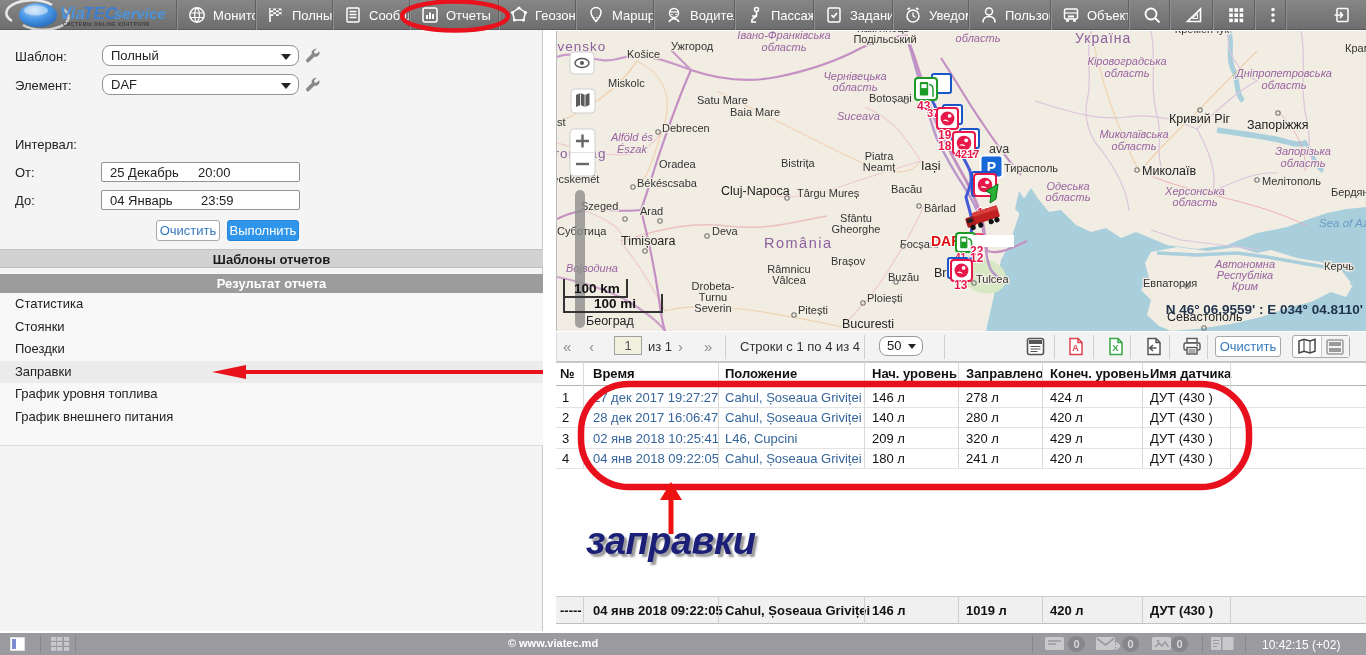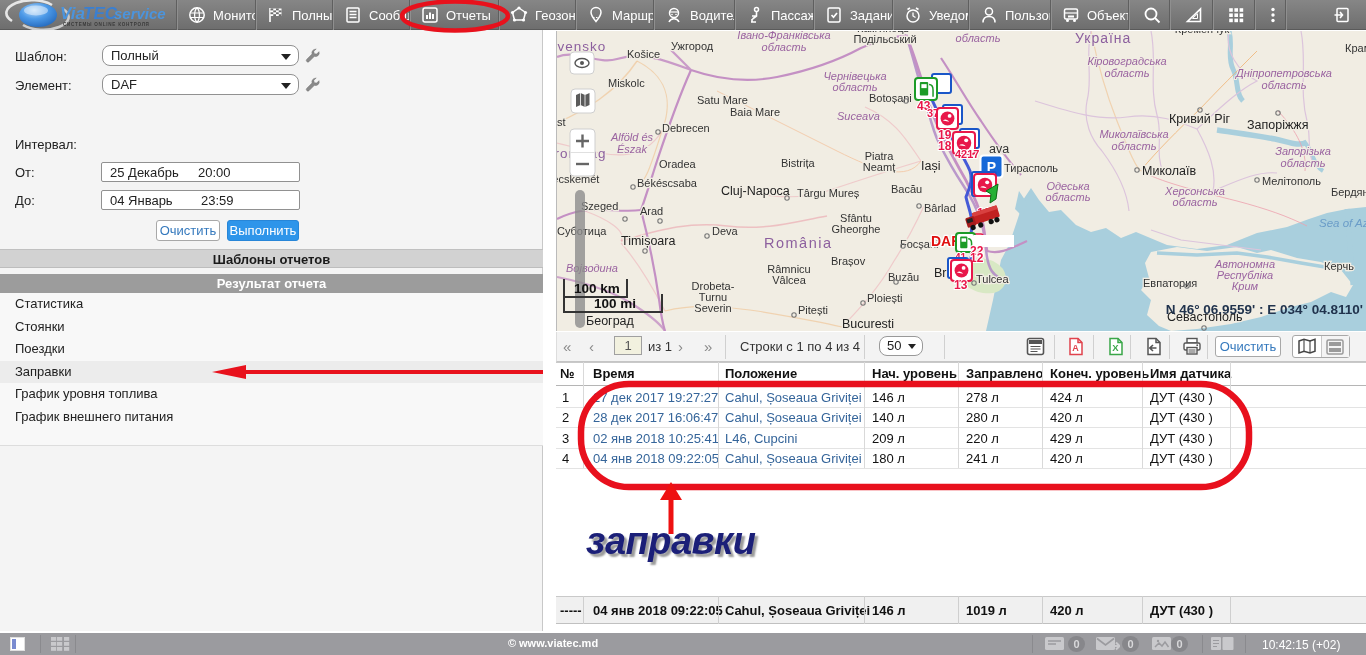--- a/index.html
+++ b/index.html
@@ -566,21 +566,21 @@
 <div class="td blue" style="left:169px;top:48px;">Cahul, Șoseaua Griviței</div>
 <div class="td" style="left:316px;top:48px;">140 л</div>
 <div class="td" style="left:410px;top:48px;">280 л</div>
 <div class="td" style="left:494px;top:48px;">420 л</div>
 <div class="td" style="left:594px;top:48px;">ДУТ (430 )</div>
 <div class="rowline" style="top:65px;width:810px;"></div>
 <div class="td" style="left:6px;top:69px;">3</div>
 <div class="td blue" style="left:37px;top:69px;">02 янв 2018 10:25:41</div>
 <div class="td blue" style="left:169px;top:69px;">L46, Cupcini</div>
 <div class="td" style="left:316px;top:69px;">209 л</div>
-<div class="td" style="left:410px;top:69px;">220 л</div>
+<div class="td" style="left:410px;top:69px;">320 л</div>
 <div class="td" style="left:494px;top:69px;">429 л</div>
 <div class="td" style="left:594px;top:69px;">ДУТ (430 )</div>
 <div class="rowline" style="top:85.5px;width:810px;"></div>
 <div class="td" style="left:6px;top:89px;">4</div>
 <div class="td blue" style="left:37px;top:89px;">04 янв 2018 09:22:05</div>
 <div class="td blue" style="left:169px;top:89px;">Cahul, Șoseaua Griviței</div>
 <div class="td" style="left:316px;top:89px;">180 л</div>
 <div class="td" style="left:410px;top:89px;">241 л</div>
 <div class="td" style="left:494px;top:89px;">420 л</div>
 <div class="td" style="left:594px;top:89px;">ДУТ (430 )</div>

